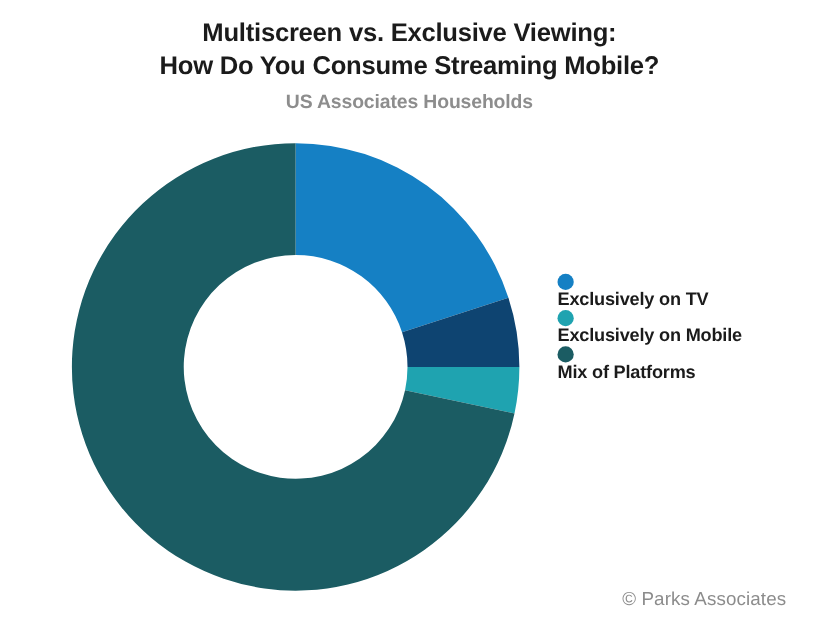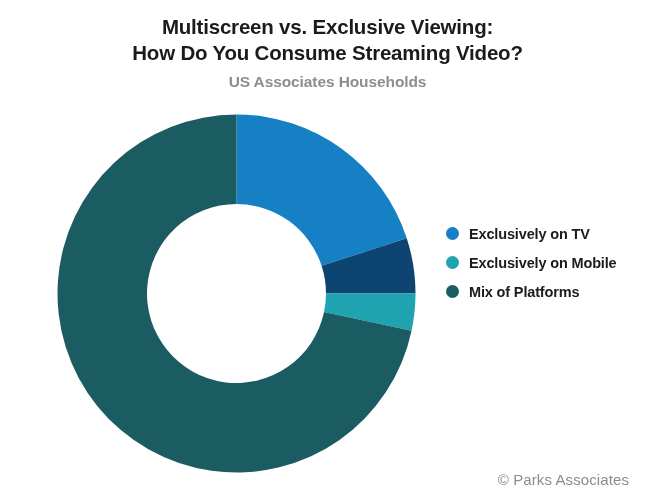--- a/index.html
+++ b/index.html
@@ -61,22 +61,22 @@
 
   
   #legend {
     position: absolute;
     left: 446px;
     top: 219px;
     width: 205px;
   }
   .legend-item {
     display: flex;
-    align-items: center;
     height: 29px;
+    flex-direction: column;
   }
   .legend-swatch {
     width: 13px;
     height: 13px;
     border-radius: 50%;
     flex: 0 0 13px;
     margin-right: 10px;
   }
   .legend-label {
     font-size: 14.5px;
@@ -97,21 +97,21 @@
     white-space: nowrap;
   }
 </style>
 </head>
 <body>
 
 <div id="page">
 
   <div id="title-block">
     <div class="title-line">Multiscreen vs. Exclusive Viewing:</div>
-    <div class="title-line">How Do You Consume Streaming Video?</div>
+    <div class="title-line">How Do You Consume Streaming Mobile?</div>
     <div id="chart-subtitle">US Associates Households</div>
   </div>
 
   <div id="donut-wrap">
     <svg id="donut-svg" viewBox="0 0 359 359">
       <g id="donut-slices">
           <path d="M 179.5 0.5 A 179 179 0 0 1 349.7391164168325 124.18595800688442 L 264.61955820841627 151.84297900344222 A 89.5 89.5 0 0 0 179.5 90 Z" fill="#1580c4">
             <title>Exclusively on TV: 20%</title>
           </path>
           <path d="M 349.7391164168325 124.18595800688442 A 179 179 0 0 1 358.5 179.5 L 269 179.5 A 89.5 89.5 0 0 0 264.61955820841627 151.84297900344222 Z" fill="#0e4471">

